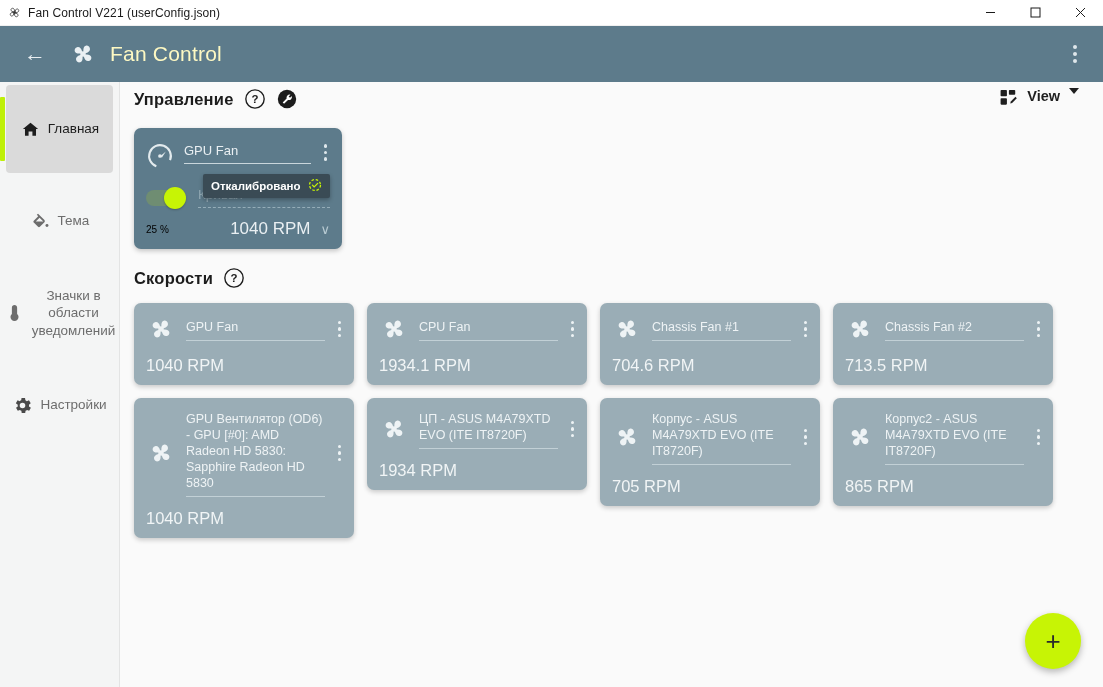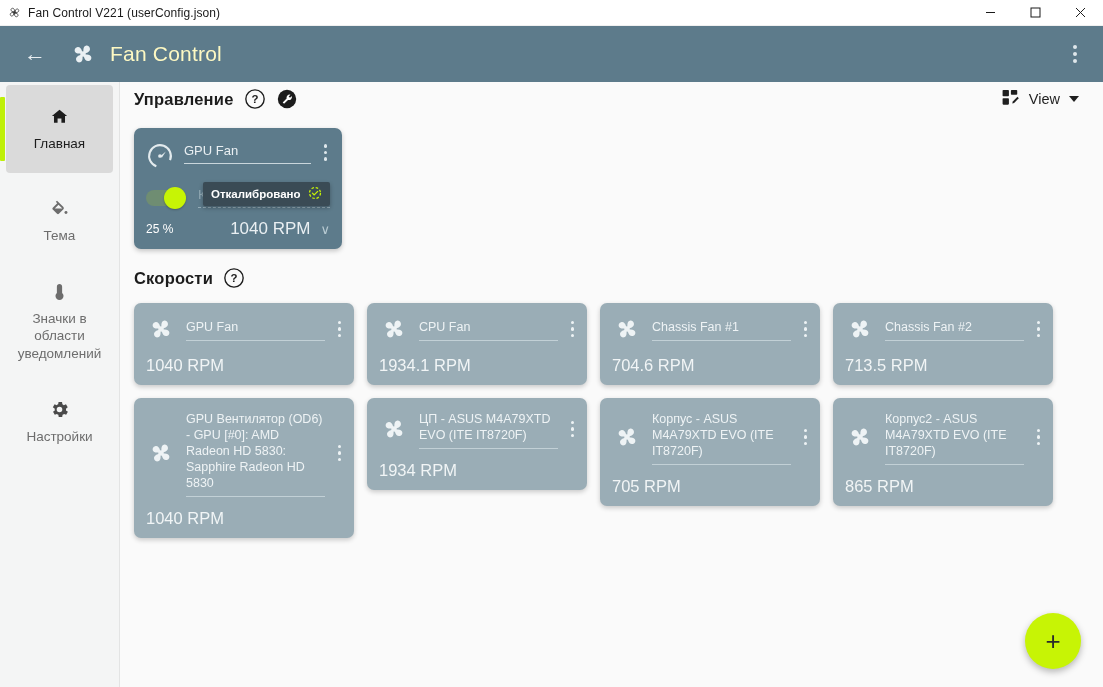--- a/index.html
+++ b/index.html
@@ -50,21 +50,21 @@
     background: #f4f5f5;
     border-right: 1px solid #e3e4e4;
     padding-top: 3px;
     display: flex; flex-direction: column;
   }
   .nav-item {
     position: relative;
     min-height: 88px;
     margin: 0 6px 4px 6px;
     padding: 12px 6px;
-    display: flex; flex-direction: column; align-items: center; justify-content: center;
+    display: flex; flex-direction: row; align-items: center; justify-content: center;
     gap: 7px;
     border-radius: 4px;
     color: #6d6d6d;
     text-align: center;
   }
   .nav-item.active { background: #dadada; color: #1d1d1d; }
   .nav-item.active::before {
     content: ""; position: absolute; left: -6px; top: 12px; bottom: 12px;
     width: 5px; background: #bff007; border-radius: 1px;
   }
@@ -75,22 +75,22 @@
   
   .content {
     flex: 1; background: #fafafa; position: relative;
     padding: 2px 22px 0 14px; overflow: hidden;
   }
   .section-head { display: flex; align-items: center; gap: 10px; margin-bottom: 14px; }
   .section-title { font-size: 16.5px; font-weight: 700; color: #1c1c1c; letter-spacing: .2px; }
   .icon-btn { display: flex; align-items: center; justify-content: center; }
 
   .view-btn {
-    margin-left: auto; display: flex; align-items: center; gap: 9px;
-    color: #1f1f1f; font-size: 14.5px; padding: 4px 2px;
+    margin-left: auto; display: flex; gap: 9px;
+    color: #1f1f1f; font-size: 14.5px; padding: 4px 2px; font-weight: bold;
   }
   .caret { width: 0; height: 0; border-left: 5px solid transparent; border-right: 5px solid transparent; border-top: 6px solid #1f1f1f; }
 
   
   .ctrl-row { display: flex; gap: 14px; margin-bottom: 6px; }
   .ctrl-card {
     width: 208px; background: #5d7b8b; border-radius: 7px;
     padding: 12px 12px 10px 12px;
     box-shadow: 0 2px 5px rgba(0,0,0,.22);
     position: relative;
@@ -112,26 +112,26 @@
   }
   .toggle .knob {
     position: absolute; right: -2px; top: -3px; width: 22px; height: 22px;
     border-radius: 50%; background: #c7f405; box-shadow: 0 1px 2px rgba(0,0,0,.25);
   }
   .select-wrap { flex: 1; position: relative; padding-bottom: 5px; border-bottom: 1px dashed #95adb8; display: flex; align-items: center; }
   .select-value { font-size: 13.5px; color: #92a9b4; flex: 1; }
   .caret-sm { width: 0; height: 0; border-left: 4.5px solid transparent; border-right: 4.5px solid transparent; border-top: 5px solid #92a9b4; }
 
   .ctrl-bot { display: flex; align-items: center; margin-top: 11px; }
-  .pct { font-size: 12px; color: #ffffff; }
+  .pct { font-size: 10px; color: #000000; }
   .rpm-main { margin-left: auto; font-size: 17px; color: #e9eff2; }
   .chev-down { margin-left: 10px; color: #b9cbd3; font-size: 13px; line-height: 1; }
 
   .tooltip {
-    position: absolute; left: 83px; top: 100px;
+    position: absolute; left: 83px; top: 92px;
     background: #3a4b55; color: #ffffff;
     font-size: 11.5px; font-weight: 700;
     padding: 4px 8px; border-radius: 2px;
     display: flex; align-items: center; gap: 7px;
     box-shadow: 0 2px 4px rgba(0,0,0,.3);
     white-space: nowrap;
   }
 
   
   .speeds-head { margin-top: 18px; }

